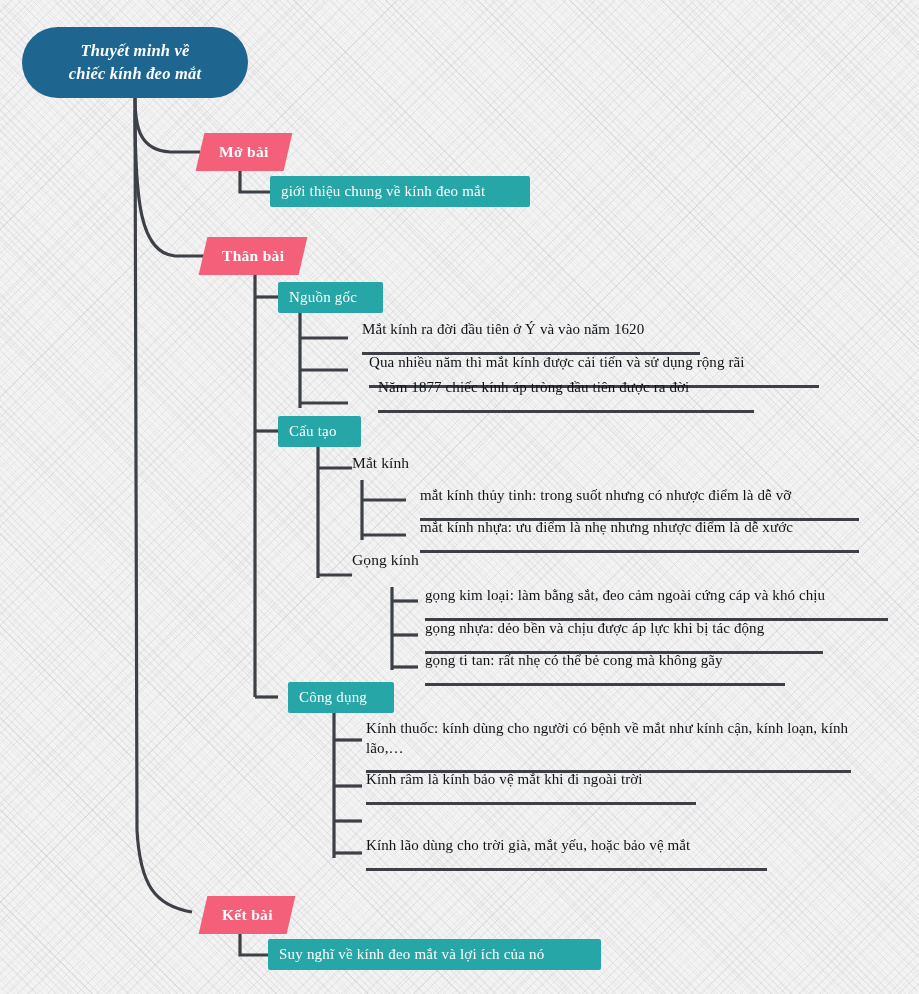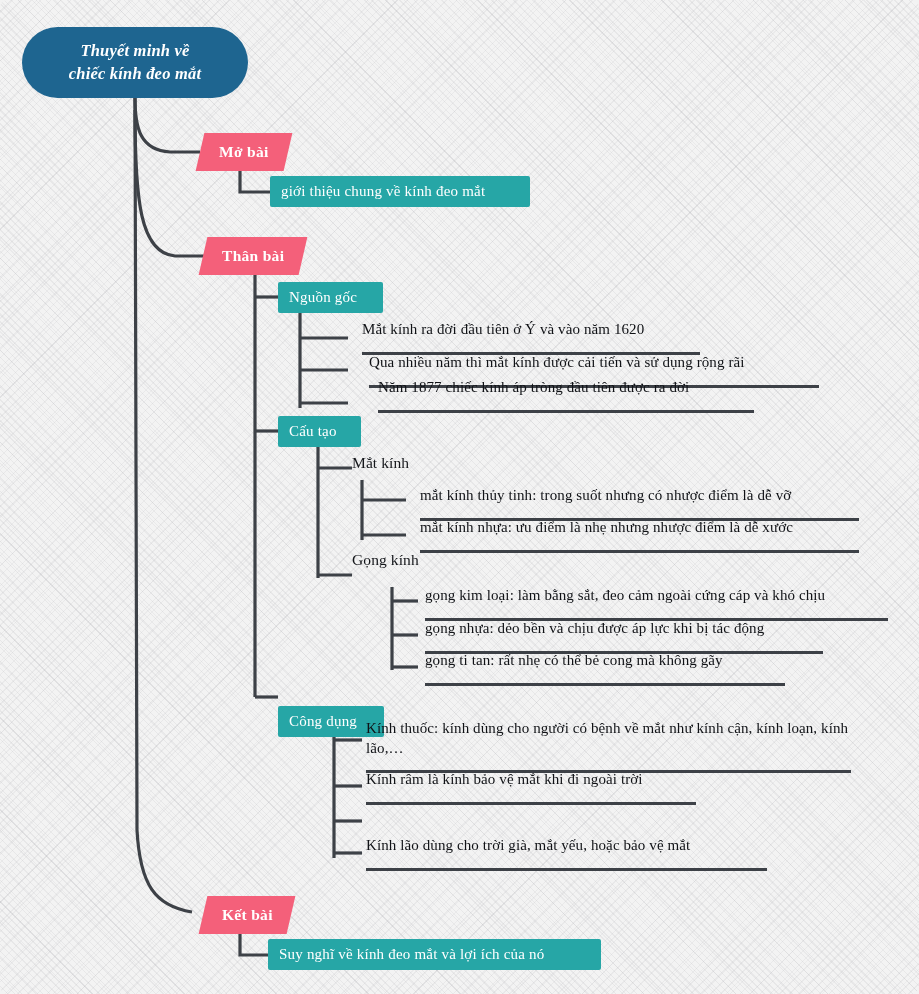--- a/index.html
+++ b/index.html
@@ -196,21 +196,21 @@
 
   <div class="plain-node" style="left:352px; top:454px;">Mắt kính</div>
   <div class="leaf" style="left:420px; top:486px; width:439px;">mắt kính thủy tinh: trong suốt nhưng có nhược điểm là dễ vỡ</div>
   <div class="leaf" style="left:420px; top:518px; width:439px;">mắt kính nhựa: ưu điểm là nhẹ nhưng nhược điểm là dễ xước</div>
 
   <div class="plain-node" style="left:352px; top:551px;">Gọng kính</div>
   <div class="leaf" style="left:425px; top:586px; width:463px;">gọng kim loại:  làm bằng sắt, đeo cảm ngoài cứng cáp và khó chịu</div>
   <div class="leaf" style="left:425px; top:619px; width:398px;">gọng nhựa: dẻo bền và chịu được áp lực khi bị tác động</div>
   <div class="leaf" style="left:425px; top:651px; width:360px;">gọng ti tan: rất nhẹ có thể bẻ cong mà không gãy</div>
 
-  <div class="teal-node" style="left:278px; top:682px; width:106px;margin-top:24px;">
+  <div class="teal-node" style="left:288px; top:682px; width:106px;">
     <span>Công dụng</span>
   </div>
   <div class="leaf two-line" style="left:366px; top:718px; width:485px;">Kính thuốc: kính dùng cho người có bệnh về mắt như kính cận, kính loạn, kính lão,…</div>
   <div class="leaf" style="left:366px; top:770px; width:330px;">Kính râm là kính bảo vệ mắt khi đi ngoài trời</div>
   <div class="leaf" style="left:366px; top:836px; width:401px;">Kính lão dùng cho trời già, mắt yếu, hoặc bảo vệ mắt</div>
 
   <div class="pink-node" style="left:203px; top:896px; width:88px;">
     <span>Kết bài</span>
   </div>
   <div class="teal-node" style="left:268px; top:939px; width:333px;">

